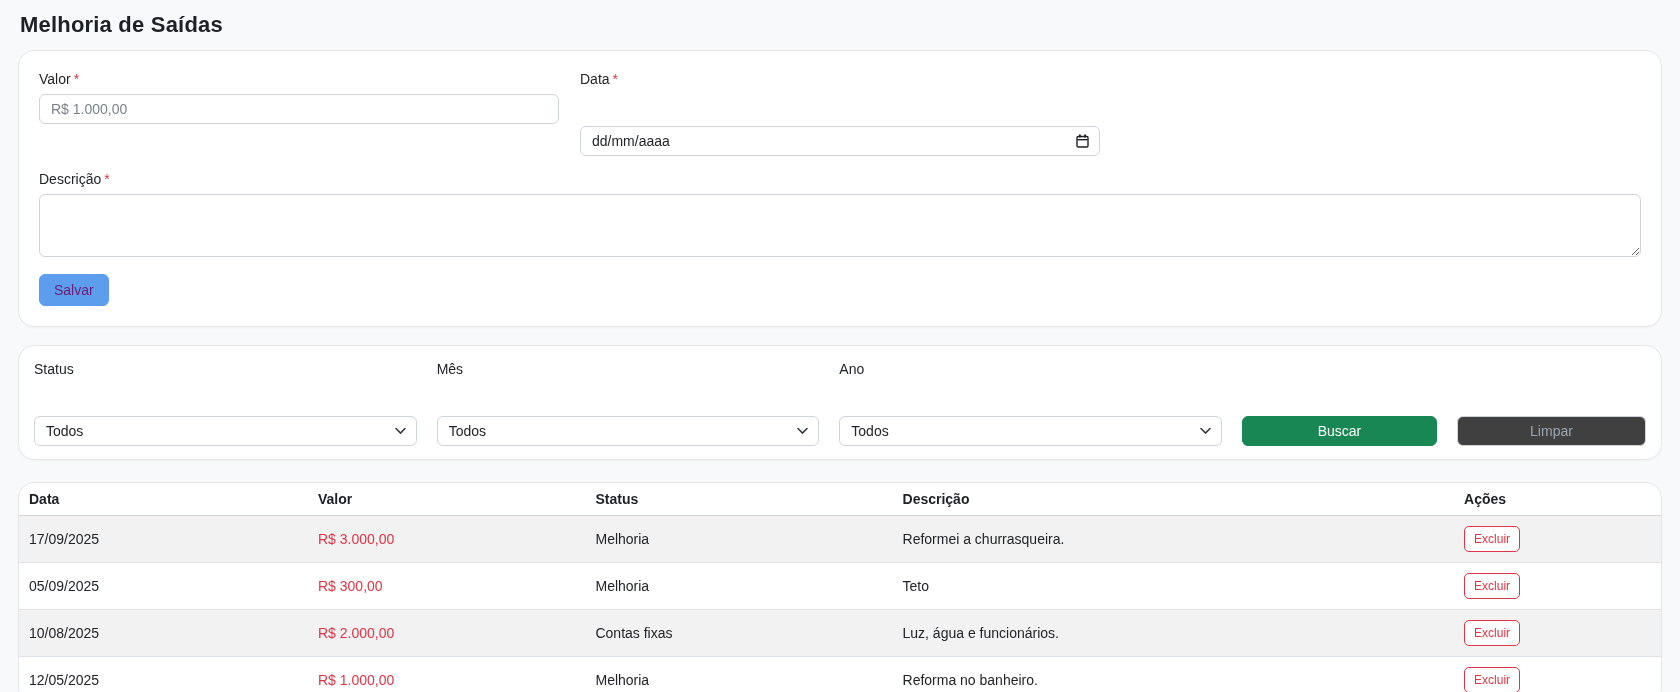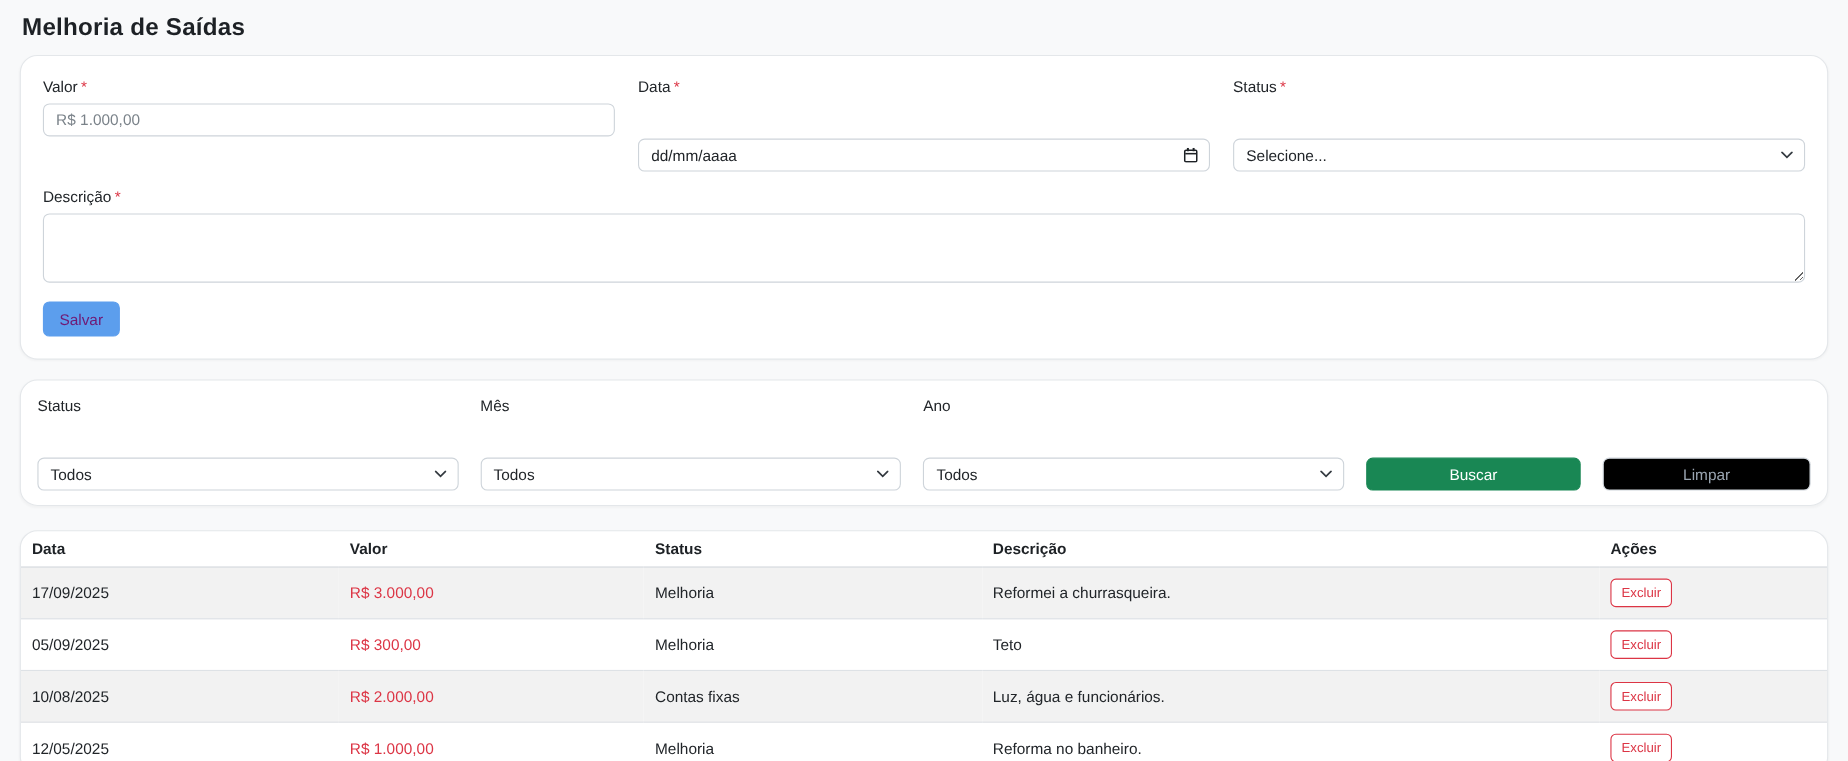--- a/index.html
+++ b/index.html
@@ -102,21 +102,21 @@
     align-items: end;
   }
   .btn-buscar {
     background: #198754;
     border-color: #198754;
     color: #fff;
     height: 30px;
     width: 100%;
   }
   .btn-limpar {
-    background: #000000;
+    background: #404040;
     border: 1px solid #ced4da;
     color: #9aa5b1;
     height: 30px;
     width: 100%;
   }
 
   
   .table-card {
     margin-top: 22px;
     overflow: hidden;
@@ -190,35 +190,20 @@
             <svg class="calendar-svg" width="13" height="14" viewBox="0 0 13 14">
               <rect x="1" y="2.5" width="11" height="10.5" rx="1.2" fill="none" stroke="#1d2125" stroke-width="1.4"></rect>
               <rect x="3" y="0.5" width="1.8" height="3" fill="#1d2125"></rect>
               <rect x="8.2" y="0.5" width="1.8" height="3" fill="#1d2125"></rect>
               <rect x="1.5" y="5" width="10" height="1.4" fill="#1d2125"></rect>
             </svg>
           </span>
         </div>
       </div>
 
-      <div>
-        <label class="field-label">
-          <span>Status</span><span class="req">*</span>
-        </label>
-        <div class="input-wrap">
-          <div class="select-input" style="display:flex;align-items:center;" role="combobox">
-            <span>Selecione...</span>
-          </div>
-          <span class="right-icon">
-            <svg class="chevron-svg" width="11" height="7" viewBox="0 0 11 7">
-              <path d="M1 1 L5.5 5.5 L10 1" fill="none" stroke="#343a40" stroke-width="1.6" stroke-linecap="round"></path>
-            </svg>
-          </span>
-        </div>
-      </div>
     </div>
 
     <div class="desc-row">
       <label class="field-label">
         <span>Descrição</span><span class="req">*</span>
       </label>
       <textarea class="desc-area" style=""></textarea>
     </div>
 
     <button class="btn btn-save">Salvar</button>

